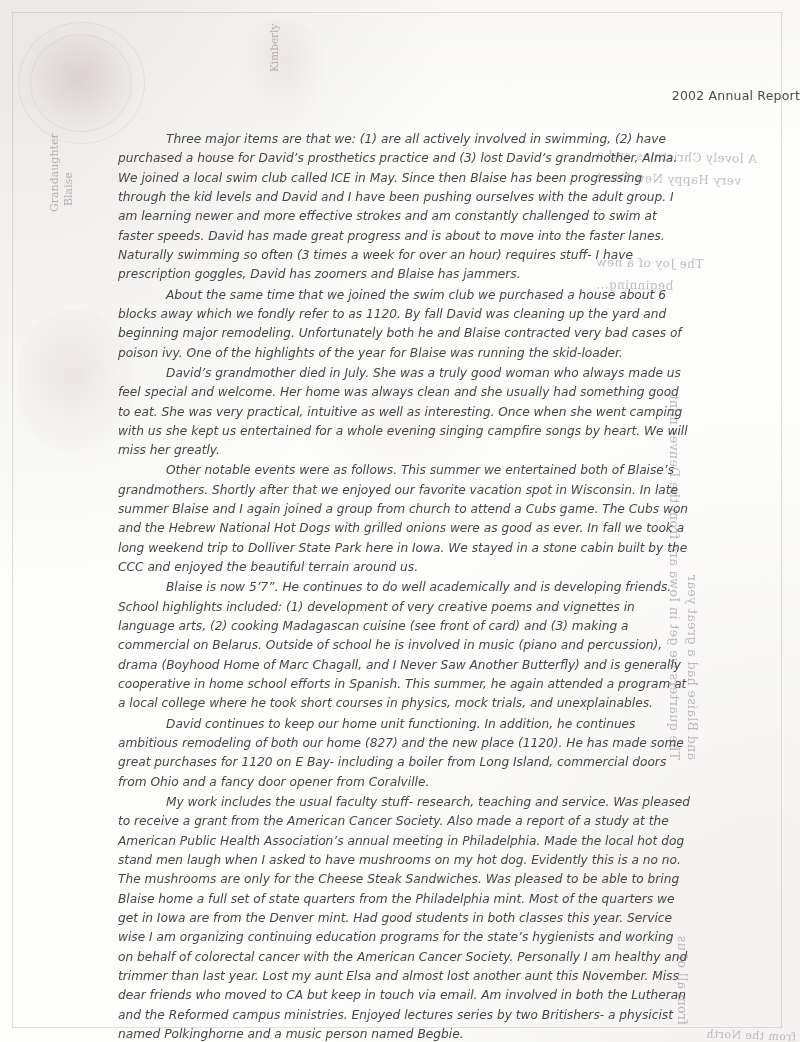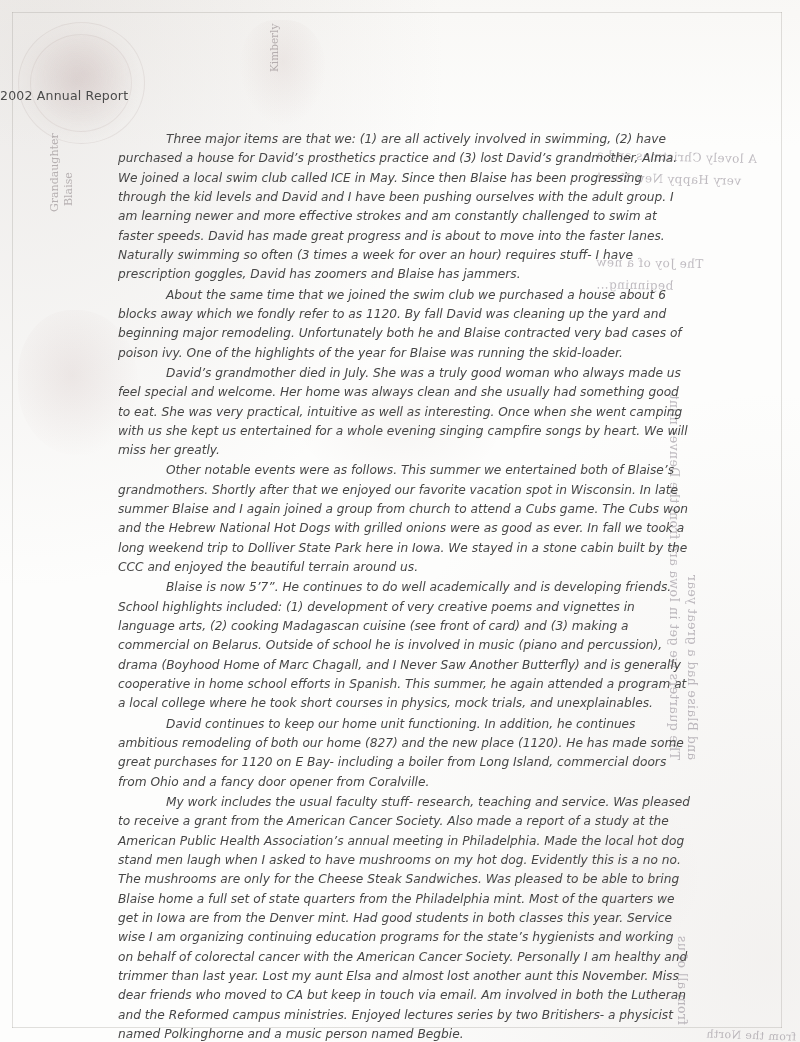--- a/index.html
+++ b/index.html
@@ -125,21 +125,21 @@
     position: absolute;
     left: 0;
     right: 0;
     top: 0;
   }
   .doc-title {
     position: absolute;
     left: 0;
     right: 0;
     top: 88px;
-    text-align: left;
+    text-align: right;
     font-size: 12.5px;
     color: #4a4a4a;
     letter-spacing: 0.2px;
   }
   .body-text {
     position: absolute;
     left: 104px;
     top: 130px;
     width: 586px;
     font-size: 12.2px;

